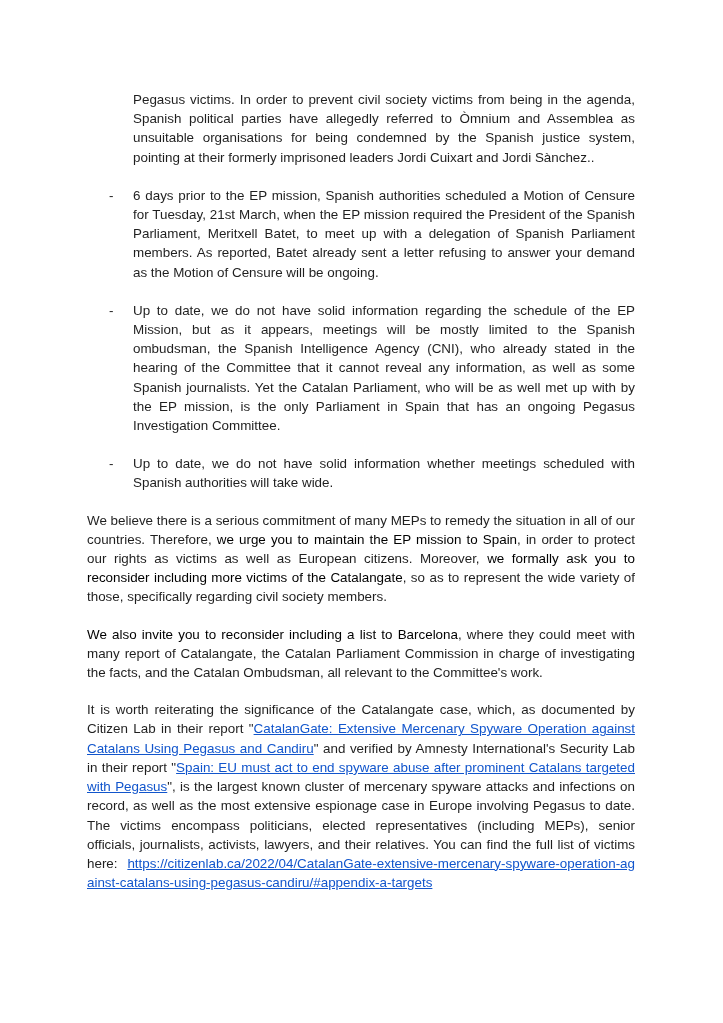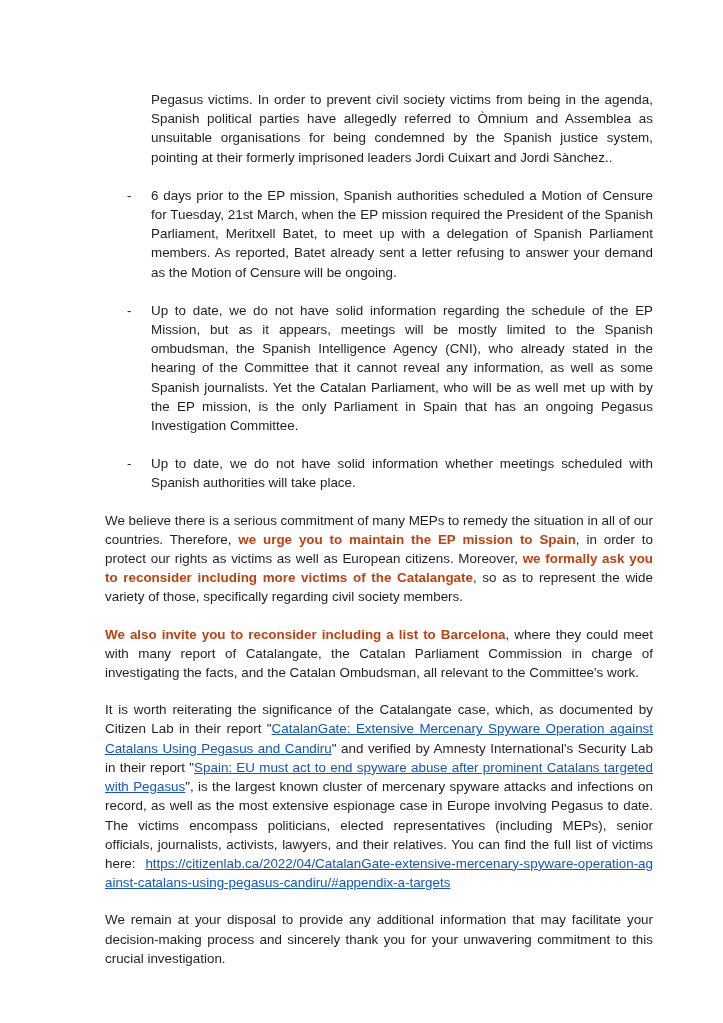--- a/index.html
+++ b/index.html
@@ -10,21 +10,21 @@
     body {
       width: 723px;
       height: 1023px;
       overflow: hidden;
       position: relative;
       font-family: "Liberation Sans", sans-serif;
       color: #1f1f1f;
     }
     .page {
       position: absolute;
-      left: 105px;
+      left: 87px;
       top: 90px;
       width: 548px;
       font-size: 13.4px;
       line-height: 19.2px;
     }
     p {
       margin: 0;
       text-align: justify;
     }
     .indent-p {
@@ -39,21 +39,21 @@
       position: absolute;
       left: 22px;
       top: 0;
     }
     .gap-s { height: 19px; }
     .gap-m { height: 18px; }
     a.link {
       color: #1155cc;
       text-decoration: underline;
     }
-    b { font-weight: bold; color: #c2410c; }
+    b { font-weight: normal; color: #000000; }
   </style>
 </head>
 <body>
 
 <div class="page">
 
   <p class="indent-p">Pegasus victims. In order to prevent civil society victims from being in the agenda, Spanish political parties have allegedly referred to Òmnium and Assemblea as unsuitable organisations for being condemned by the Spanish justice system, pointing at their formerly imprisoned leaders Jordi Cuixart and Jordi Sànchez..</p>
 
   <div class="gap-s"></div>
 
@@ -66,32 +66,31 @@
 
   <div class="bullet">
     <span class="dash">-</span>
     <span>Up to date, we do not have solid information regarding the schedule of the EP Mission, but as it appears, meetings will be mostly limited to the Spanish ombudsman, the Spanish Intelligence Agency (CNI), who already stated in the hearing of the Committee that it cannot reveal any information, as well as some Spanish journalists. Yet the Catalan Parliament, who will be as well met up with by the EP mission, is the only Parliament in Spain that has an ongoing Pegasus Investigation Committee.</span>
   </div>
 
   <div class="gap-s"></div>
 
   <div class="bullet">
     <span class="dash">-</span>
-    <span>Up to date, we do not have solid information whether meetings scheduled with Spanish authorities will take place.</span>
+    <span>Up to date, we do not have solid information whether meetings scheduled with Spanish authorities will take wide.</span>
   </div>
 
   <div class="gap-m"></div>
 
   <p><span>We believe there is a serious commitment of many MEPs to remedy the situation in all of our countries. Therefore, </span><b>we urge you to maintain the EP mission to Spain</b><span>, in order to protect our rights as victims as well as European citizens. Moreover, </span><b>we formally ask you to reconsider including more victims of the Catalangate</b><span>, so as to represent the wide variety of those, specifically regarding civil society members.</span></p>
 
   <div class="gap-m"></div>
 
   <p><b>We also invite you to reconsider including a list to Barcelona</b><span>, where they could meet with many report of Catalangate, the Catalan Parliament Commission in charge of investigating the facts, and the Catalan Ombudsman, all relevant to the Committee's work.</span></p>
 
   <div class="gap-m"></div>
 
   <p><span>It is worth reiterating the significance of the Catalangate case, which, as documented by Citizen Lab in their report "</span><a class="link" href="#">CatalanGate: Extensive Mercenary Spyware Operation against Catalans Using Pegasus and Candiru</a><span>" and verified by Amnesty International's Security Lab in their report "</span><a class="link" href="#">Spain: EU must act to end spyware abuse after prominent Catalans targeted with Pegasus</a><span>", is the largest known cluster of mercenary spyware attacks and infections on record, as well as the most extensive espionage case in Europe involving Pegasus to date. The victims encompass politicians, elected representatives (including MEPs), senior officials, journalists, activists, lawyers, and their relatives. You can find the full list of victims here: </span><a class="link" href="#" style="word-break: break-all;">https://citizenlab.ca/2022/04/CatalanGate-extensive-mercenary-spyware-operation-against-catalans-using-pegasus-candiru/#appendix-a-targets</a></p>
 
   <div class="gap-m"></div>
 
-  <p>We remain at your disposal to provide any additional information that may facilitate your decision-making process and sincerely thank you for your unwavering commitment to this crucial investigation.</p>
 
 </div>
 
 </body></html>

